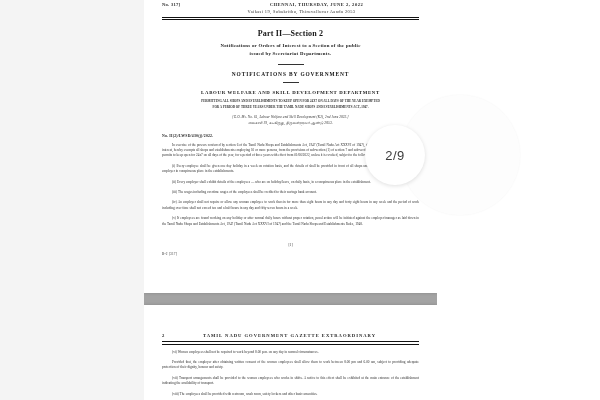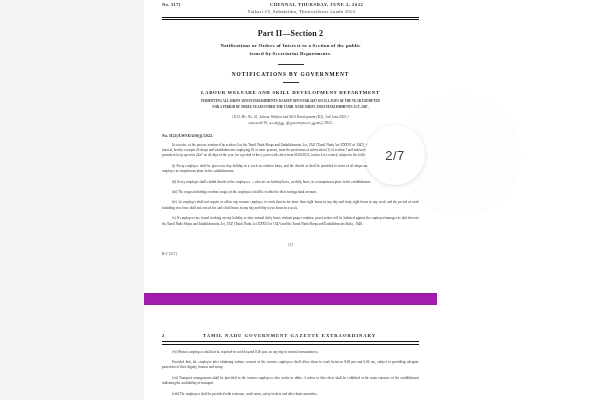--- a/index.html
+++ b/index.html
@@ -10,21 +10,21 @@
     width: 600px;
     height: 400px;
     overflow: hidden;
     background: #f1f1f1;
     font-family: "Liberation Serif", serif;
     position: relative;
   }
   #viewer {
     position: absolute;
     inset: 0;
-    background: #a21caf;
+    background: #a3a3a3;
     overflow: hidden;
   }
   .page {
     position: absolute;
     left: 144px;
     width: 293px;
     background: #ffffff;
     box-shadow: 0 0 3px rgba(0,0,0,0.18);
   }
   #page1 { top: -10px; height: 303px; }
@@ -273,15 +273,15 @@
 
       <p class="body ind">(vi)  Women employees shall not be required to work beyond 8.00 p.m. on any day in normal circumstances.</p>
       <p class="body ind">Provided that, the employer after obtaining written consent of the women employees shall allow them to work between 8.00 pm and 6.00 am, subject to providing adequate protection of their dignity, honour and safety.</p>
       <p class="body ind">(vii)  Transport arrangements shall be provided to the women employees who works in shifts. A notice to this effect shall be exhibited at the main entrance of the establishment indicating the availability of transport.</p>
       <p class="body ind">(viii)  The employees shall be provided with restroom, wash room, safety lockers and other basic amenities.</p>
 
     </div>
   </div>
 
   <div class="ghost-circle" id="ghost-1"></div>
-  <div class="page-badge" id="badge-count">2/7</div>
+  <div class="page-badge" id="badge-count">2/9</div>
 
 </div>
 
 </body></html>

